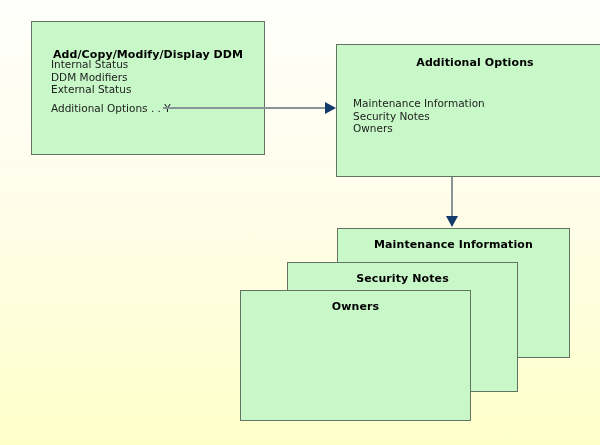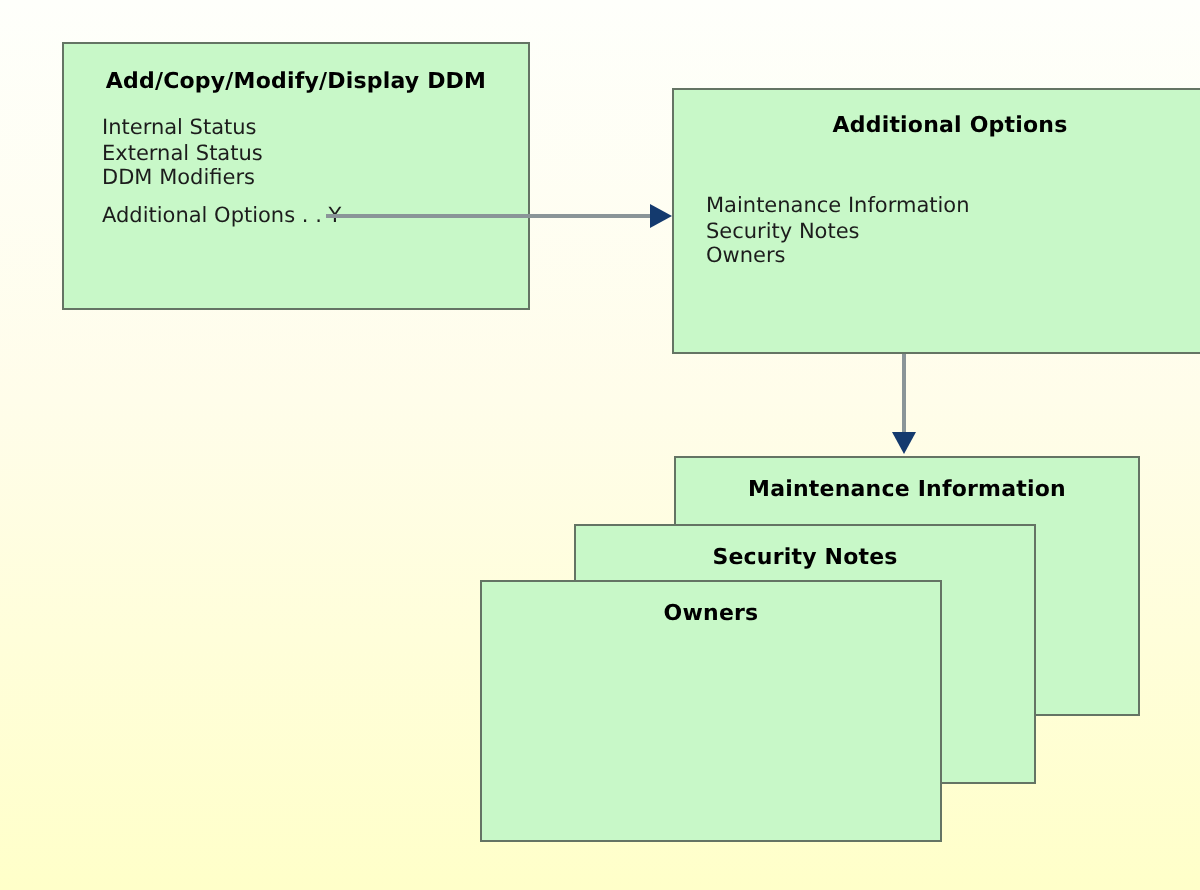--- a/index.html
+++ b/index.html
@@ -65,25 +65,25 @@
     border-right: 6px solid transparent;
     border-top: 11px solid var(--arrow-head);
   }
 </style>
 </head>
 <body>
 
 <div class="stage">
 
   <div class="box" style="left:31px; top:21px; width:234px; height:134px;">
-    <div class="box-title" style="padding-top:12px;">Add/Copy/Modify/Display DDM</div>
+    <div class="box-title" style="padding-top:26px;">Add/Copy/Modify/Display DDM</div>
     <div class="box-body" style="left:19px; top:36px;">
       <div>Internal Status</div>
+      <div>DDM Modifiers</div>
       <div>External Status</div>
-      <div>DDM Modifiers</div>
       <div class="gap"></div>
       <div>Additional Options . . Y</div>
     </div>
   </div>
 
   <div class="hline" style="left:163px; top:107px; width:163px;"></div>
   <div class="arrow-right" style="left:325px; top:102px;"></div>
 
   <div class="box" style="left:336px; top:44px; width:278px; height:133px;">
     <div class="box-title" style="padding-top:11px;">Additional Options</div>

